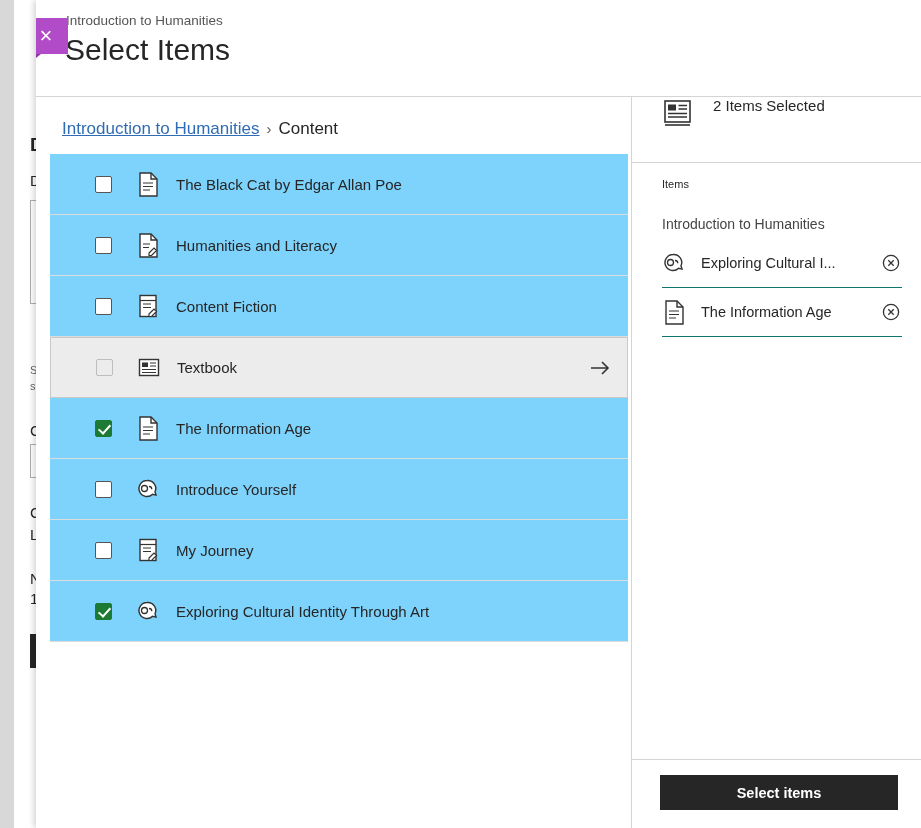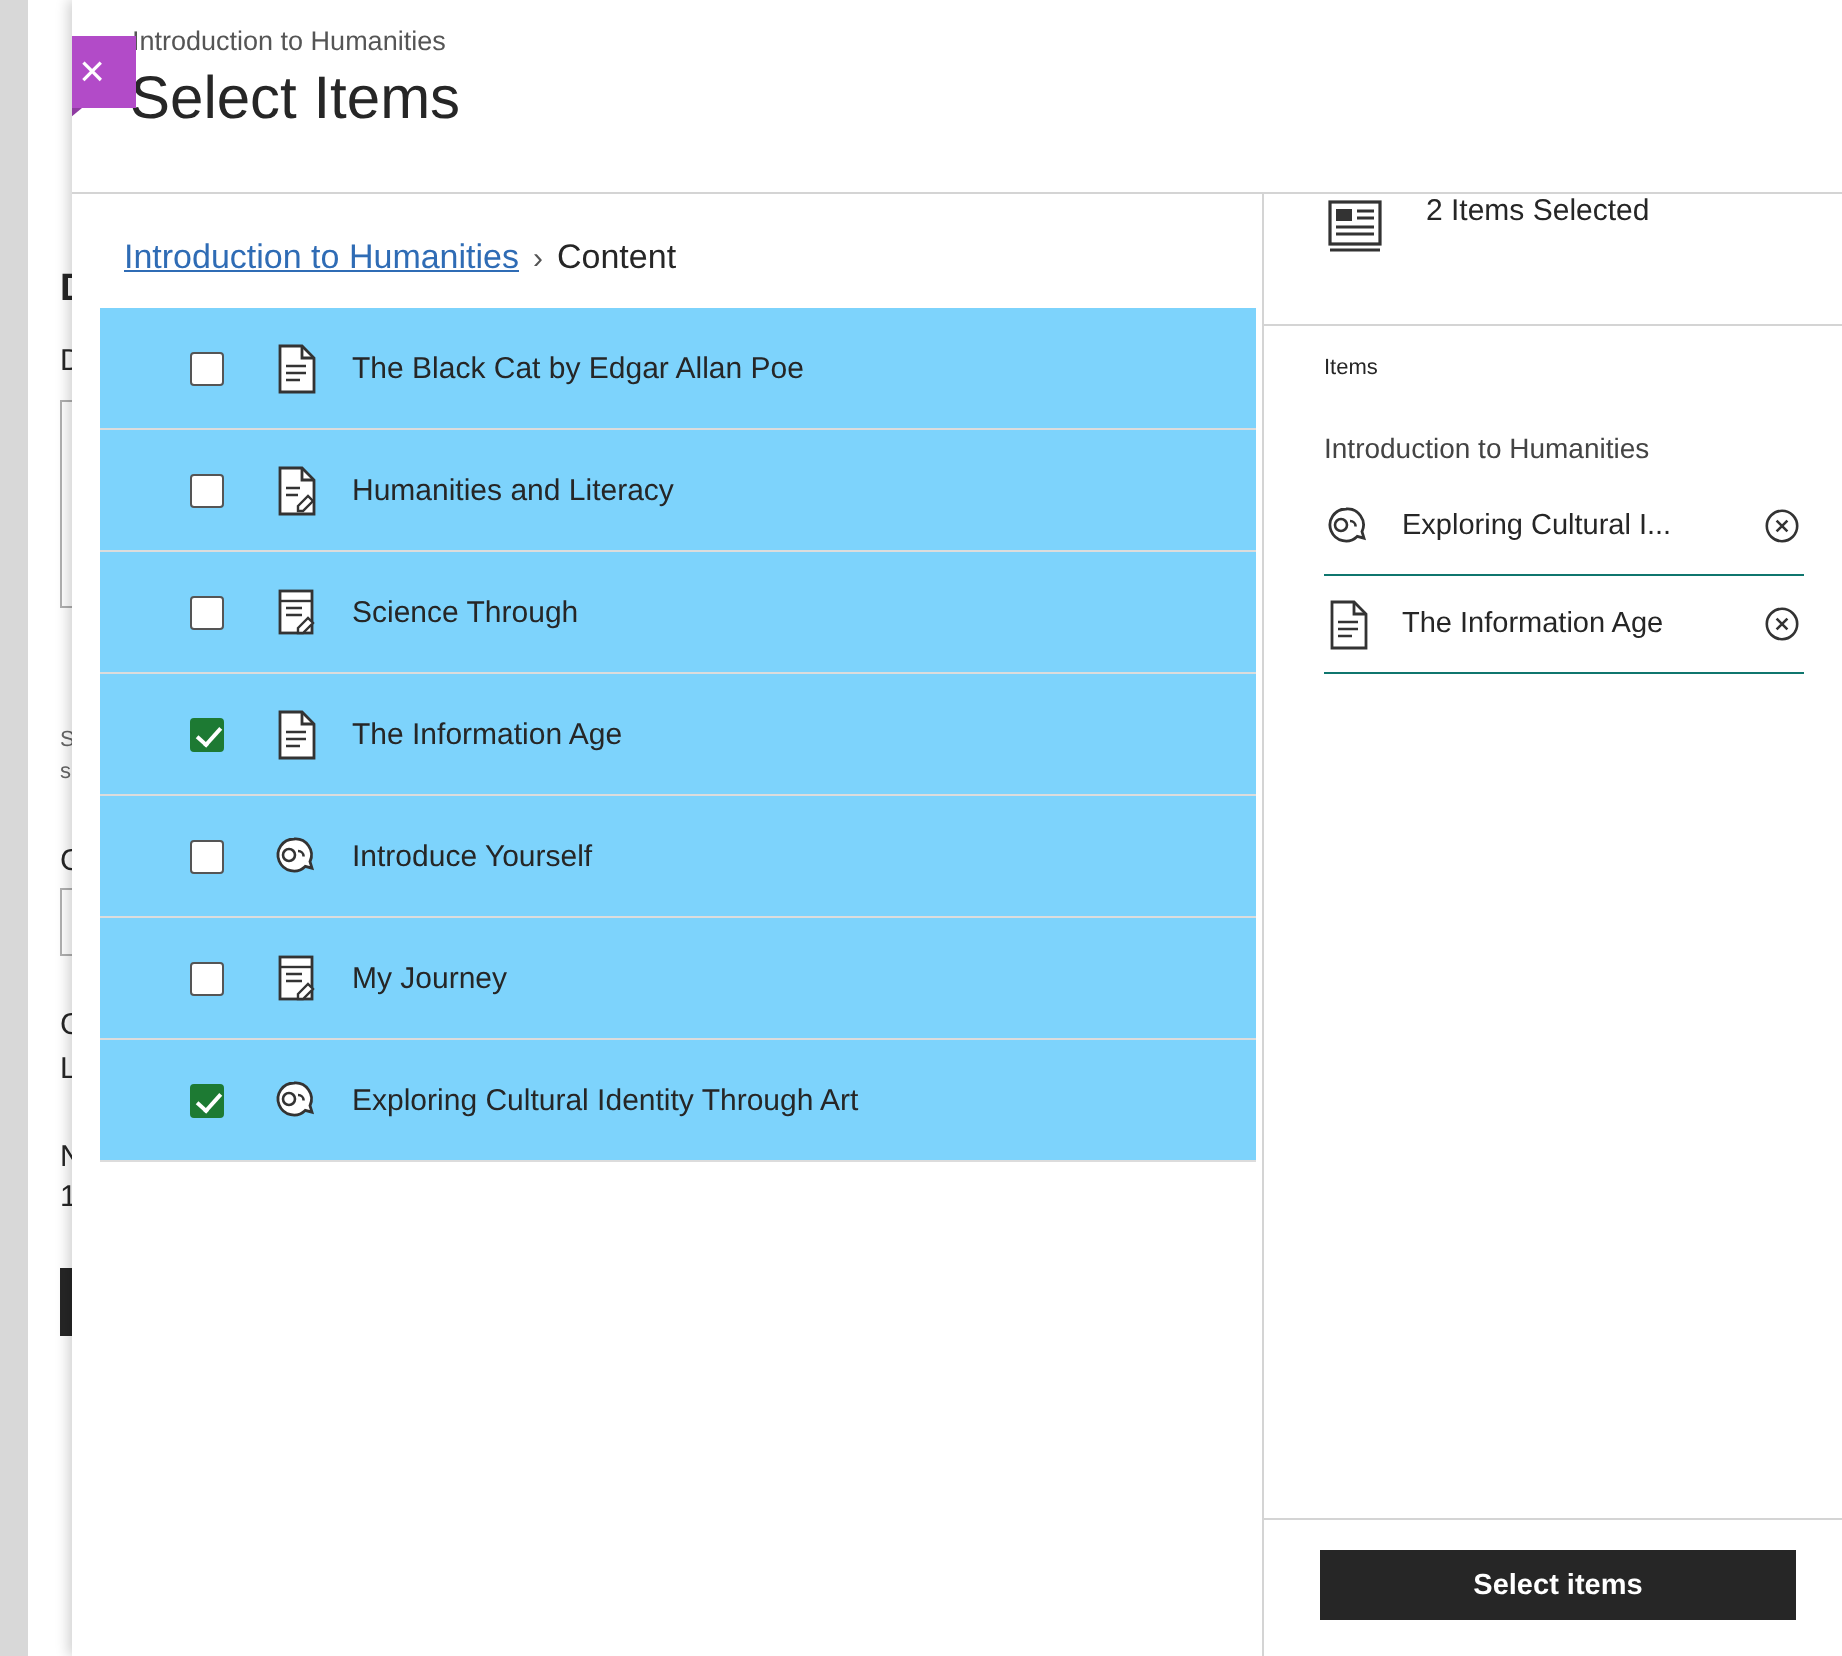--- a/index.html
+++ b/index.html
@@ -396,23 +396,39 @@
         <div class="row">
           <div class="cb"></div>
           <div class="row-icon">
             <svg width="21" height="25" viewBox="0 0 21 25">
                 <rect x="2" y="1.5" width="16" height="21" fill="#fff" stroke="#333" stroke-width="1.4"></rect>
                 <path d="M2 6.5h16" stroke="#333" stroke-width="1.2"></path>
                 <path d="M5 10h8M5 13.5h8" stroke="#333" stroke-width="1.2"></path>
                 <path d="M11 20l5-5 2.5 2.5-5 5H11z" fill="#fff" stroke="#333" stroke-width="1.2"></path>
               </svg>
           </div>
-          <div class="row-label">Science Through</div>
-        </div>
-
+          <div class="row-label">Content Fiction</div>
+        </div>
+
+        <div class="row folder">
+          <div class="cb disabled"></div>
+          <div class="row-icon">
+            <svg width="22" height="22" viewBox="0 0 22 22">
+                <rect x="1.5" y="2.5" width="19" height="16" fill="#fff" stroke="#333" stroke-width="1.4"></rect>
+                <rect x="4" y="5.5" width="6" height="4.5" fill="#333"></rect>
+                <path d="M12 6h6M12 9h6M4 12.5h14M4 15.5h14" stroke="#333" stroke-width="1.2"></path>
+              </svg>
+          </div>
+          <div class="row-label">Textbook</div>
+          <div class="row-arrow">
+            <svg width="22" height="22" viewBox="0 0 22 22">
+                <path d="M2 11h17M13 5l6 6-6 6" fill="none" stroke="#333" stroke-width="1.6"></path>
+              </svg>
+          </div>
+        </div>
 
         <div class="row">
           <div class="cb checked"></div>
           <div class="row-icon">
             <svg width="21" height="25" viewBox="0 0 21 25">
                 <path d="M2 1h11l6 6v17H2z" fill="#fff" stroke="#333" stroke-width="1.4"></path>
                 <path d="M13 1v6h6" fill="none" stroke="#333" stroke-width="1.4"></path>
                 <path d="M5 11h10M5 14.5h10M5 18h7" stroke="#333" stroke-width="1.2"></path>
               </svg>
           </div>

